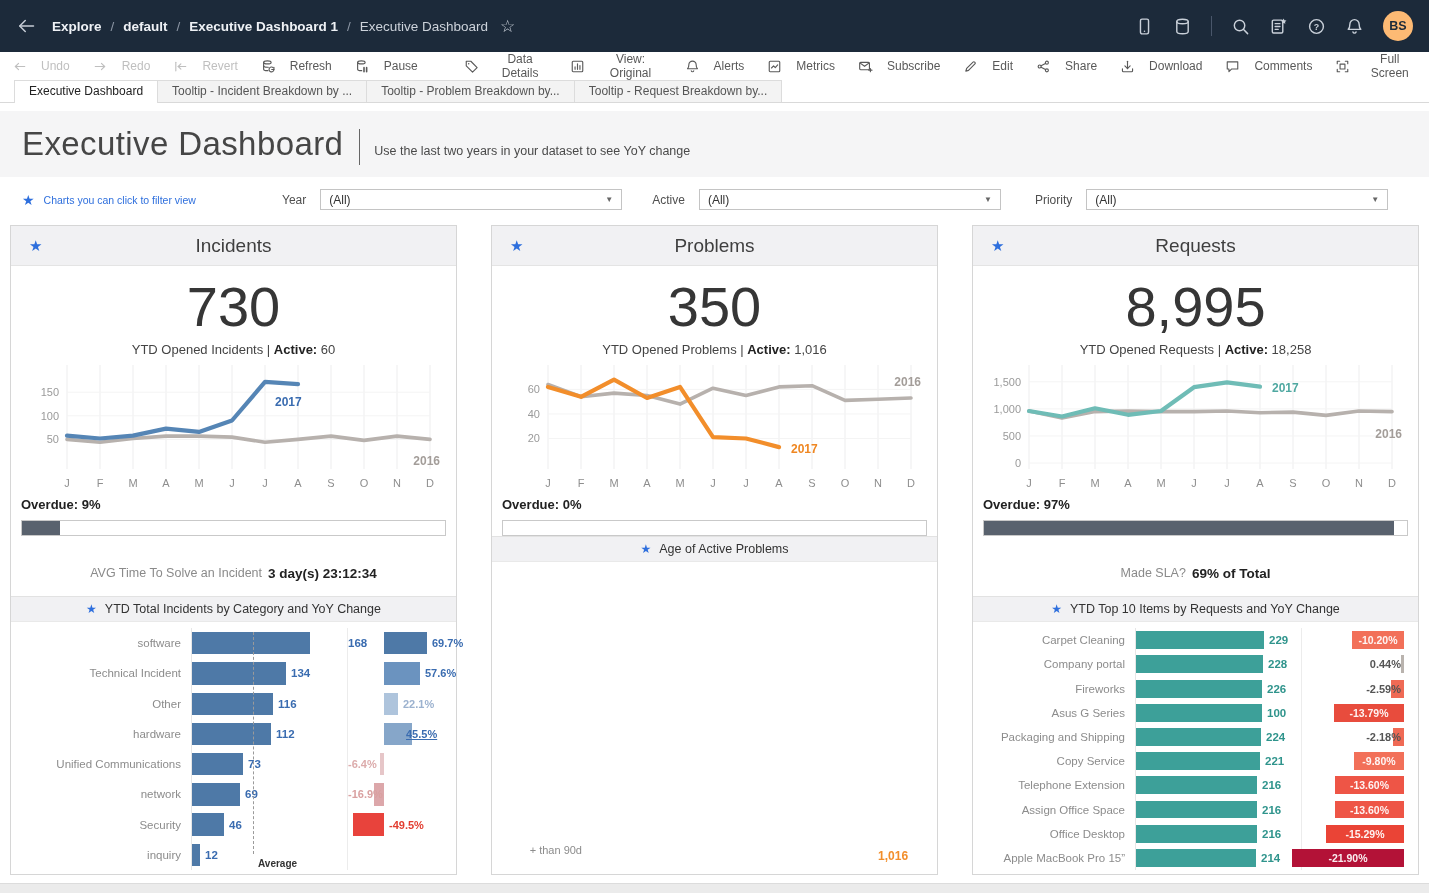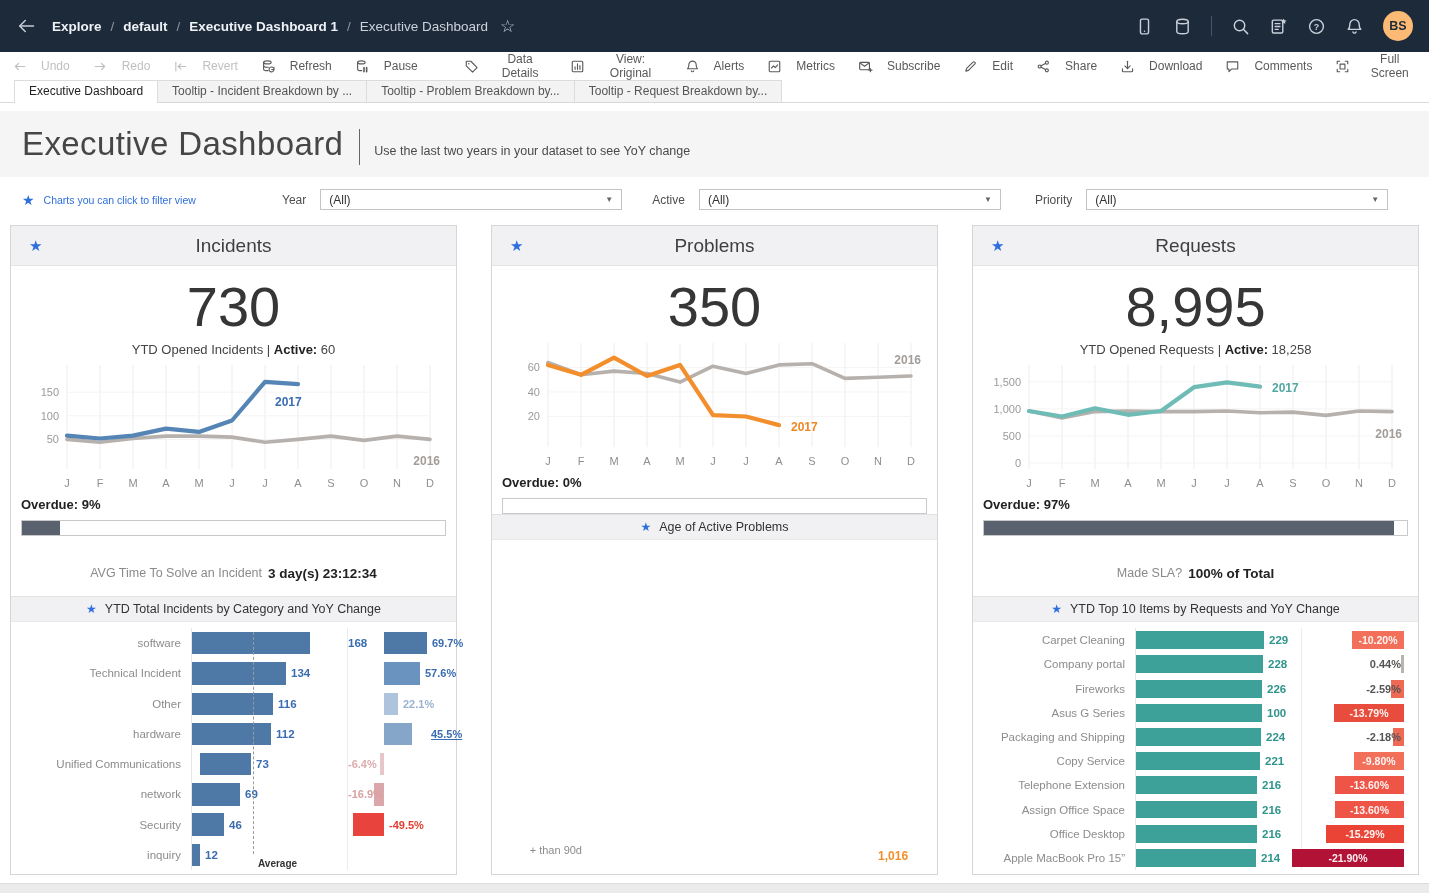--- a/index.html
+++ b/index.html
@@ -454,26 +454,26 @@
               </div>
             </div>
             <div class="cat-row">
               <span class="cat-label" style="width: 168px;">hardware</span>
               <div class="cat-bararea" style="width: 156px;">
                 <div class="cat-bar" style="width: 79px; background: rgb(78, 121, 167);"></div>
                 <span class="cat-val" style="color: rgb(58, 108, 176);">112</span>
               </div>
               <div class="yoy-area">
                 <div class="yoy-bar" style="background: rgb(134, 166, 201); width: 28px; left: 36px;"></div>
-                <span class="yoy-label" style="color: rgb(58, 108, 176); left: 83px; text-decoration: underline;">45.5%</span>
+                <span class="yoy-label" style="color: rgb(58, 108, 176); left: 58px; text-decoration: underline;">45.5%</span>
               </div>
             </div>
             <div class="cat-row">
               <span class="cat-label" style="width: 168px;">Unified Communications</span>
-              <div class="cat-bararea" style="width: 156px; padding-left: 8px;">
+              <div class="cat-bararea" style="width: 156px;">
                 <div class="cat-bar" style="width: 51px; background: rgb(78, 121, 167);"></div>
                 <span class="cat-val" style="color: rgb(58, 108, 176);">73</span>
               </div>
               <div class="yoy-area">
                 <div class="yoy-bar" style="background: rgb(230, 198, 200); width: 4px; left: 32px;"></div>
                 <span class="yoy-label" style="color: rgb(220, 171, 171); left: 0px; width: 27px; text-align: right;">-6.4%</span>
               </div>
             </div>
             <div class="cat-row">
               <span class="cat-label" style="width: 168px;">network</span>
@@ -511,20 +511,21 @@
         </div>
       </div>
     </section>
     <section class="card">
       <div class="card-head">
         <span class="star">★</span>
         <span class="card-title">Problems</span>
       </div>
       <div class="card-body">
         <div class="kpi">350</div>
+        <div class="kpi-cap"><span>YTD Opened Problems | </span><b>Active:</b><span> 1,016</span></div>
         <div class="trend">
           <svg width="425" height="134">
             <line x1="46" y1="4" x2="46" y2="108" stroke="#ededee" stroke-width="1"></line>
             <line x1="79" y1="4" x2="79" y2="108" stroke="#ededee" stroke-width="1"></line>
             <line x1="112" y1="4" x2="112" y2="108" stroke="#ededee" stroke-width="1"></line>
             <line x1="145" y1="4" x2="145" y2="108" stroke="#ededee" stroke-width="1"></line>
             <line x1="178" y1="4" x2="178" y2="108" stroke="#ededee" stroke-width="1"></line>
             <line x1="211" y1="4" x2="211" y2="108" stroke="#ededee" stroke-width="1"></line>
             <line x1="244" y1="4" x2="244" y2="108" stroke="#ededee" stroke-width="1"></line>
             <line x1="277" y1="4" x2="277" y2="108" stroke="#ededee" stroke-width="1"></line>
@@ -622,21 +623,21 @@
             <text x="289" y="30.694117647058818" text-anchor="start" font-size="12" font-weight="bold" fill="#4fa8a1">2017</text>
             <text x="419" y="76.58823529411765" text-anchor="end" font-size="12" font-weight="bold" fill="#a39d99">2016</text>
           </svg>
         </div>
         <div class="overdue">Overdue: 97%</div>
         <div class="pbar">
           <div class="pfill" style="width: 97%;"></div>
         </div>
         <div class="stat center">
           <span class="g">Made SLA?</span>
-          <b>100% of Total</b>
+          <b>69% of Total</b>
         </div>
         <div class="sub-head">
           <span class="star">★</span>
           <span>YTD Top 10 Items by Requests and YoY Change</span>
         </div>
         <div class="sub-body">
           <div class="rows-wrap">
             <div class="cat-row">
               <span class="cat-label" style="width: 150px;">Carpet Cleaning</span>
               <div class="cat-bararea" style="width: 166px;">

